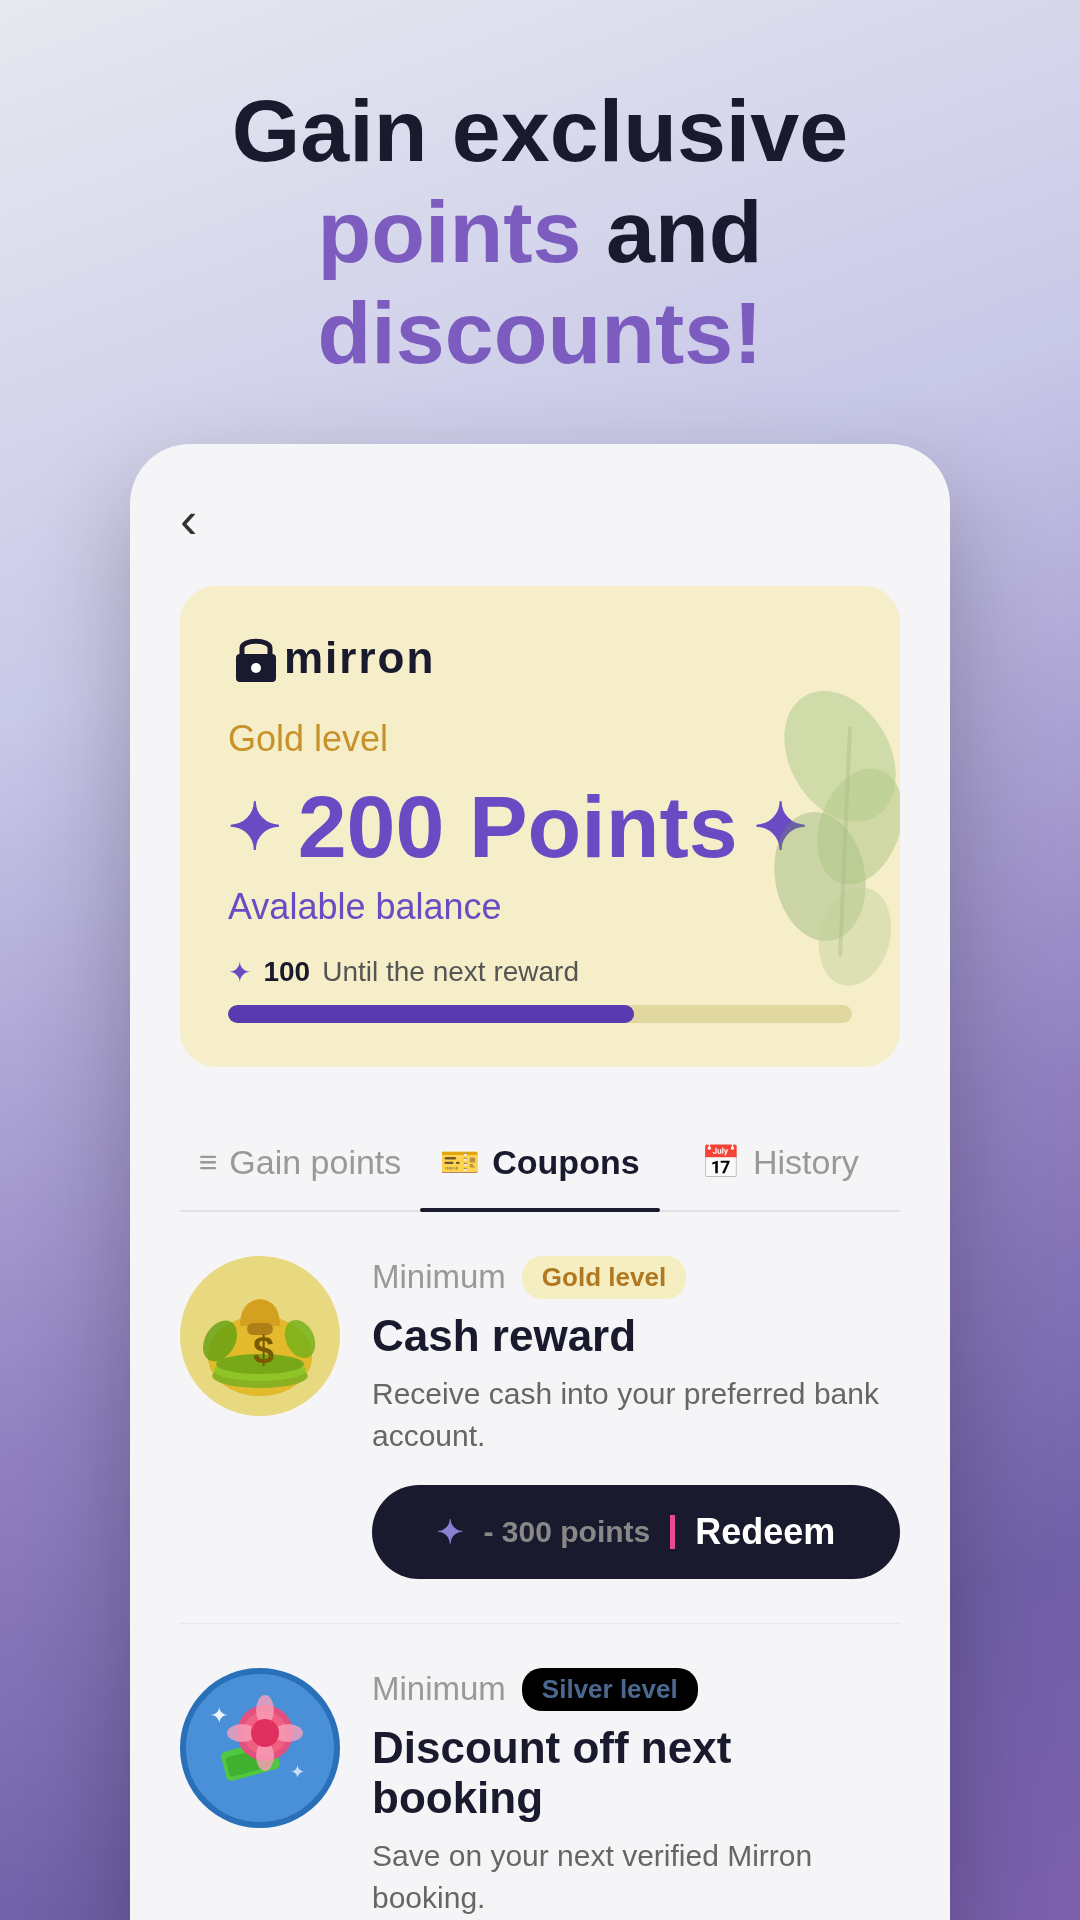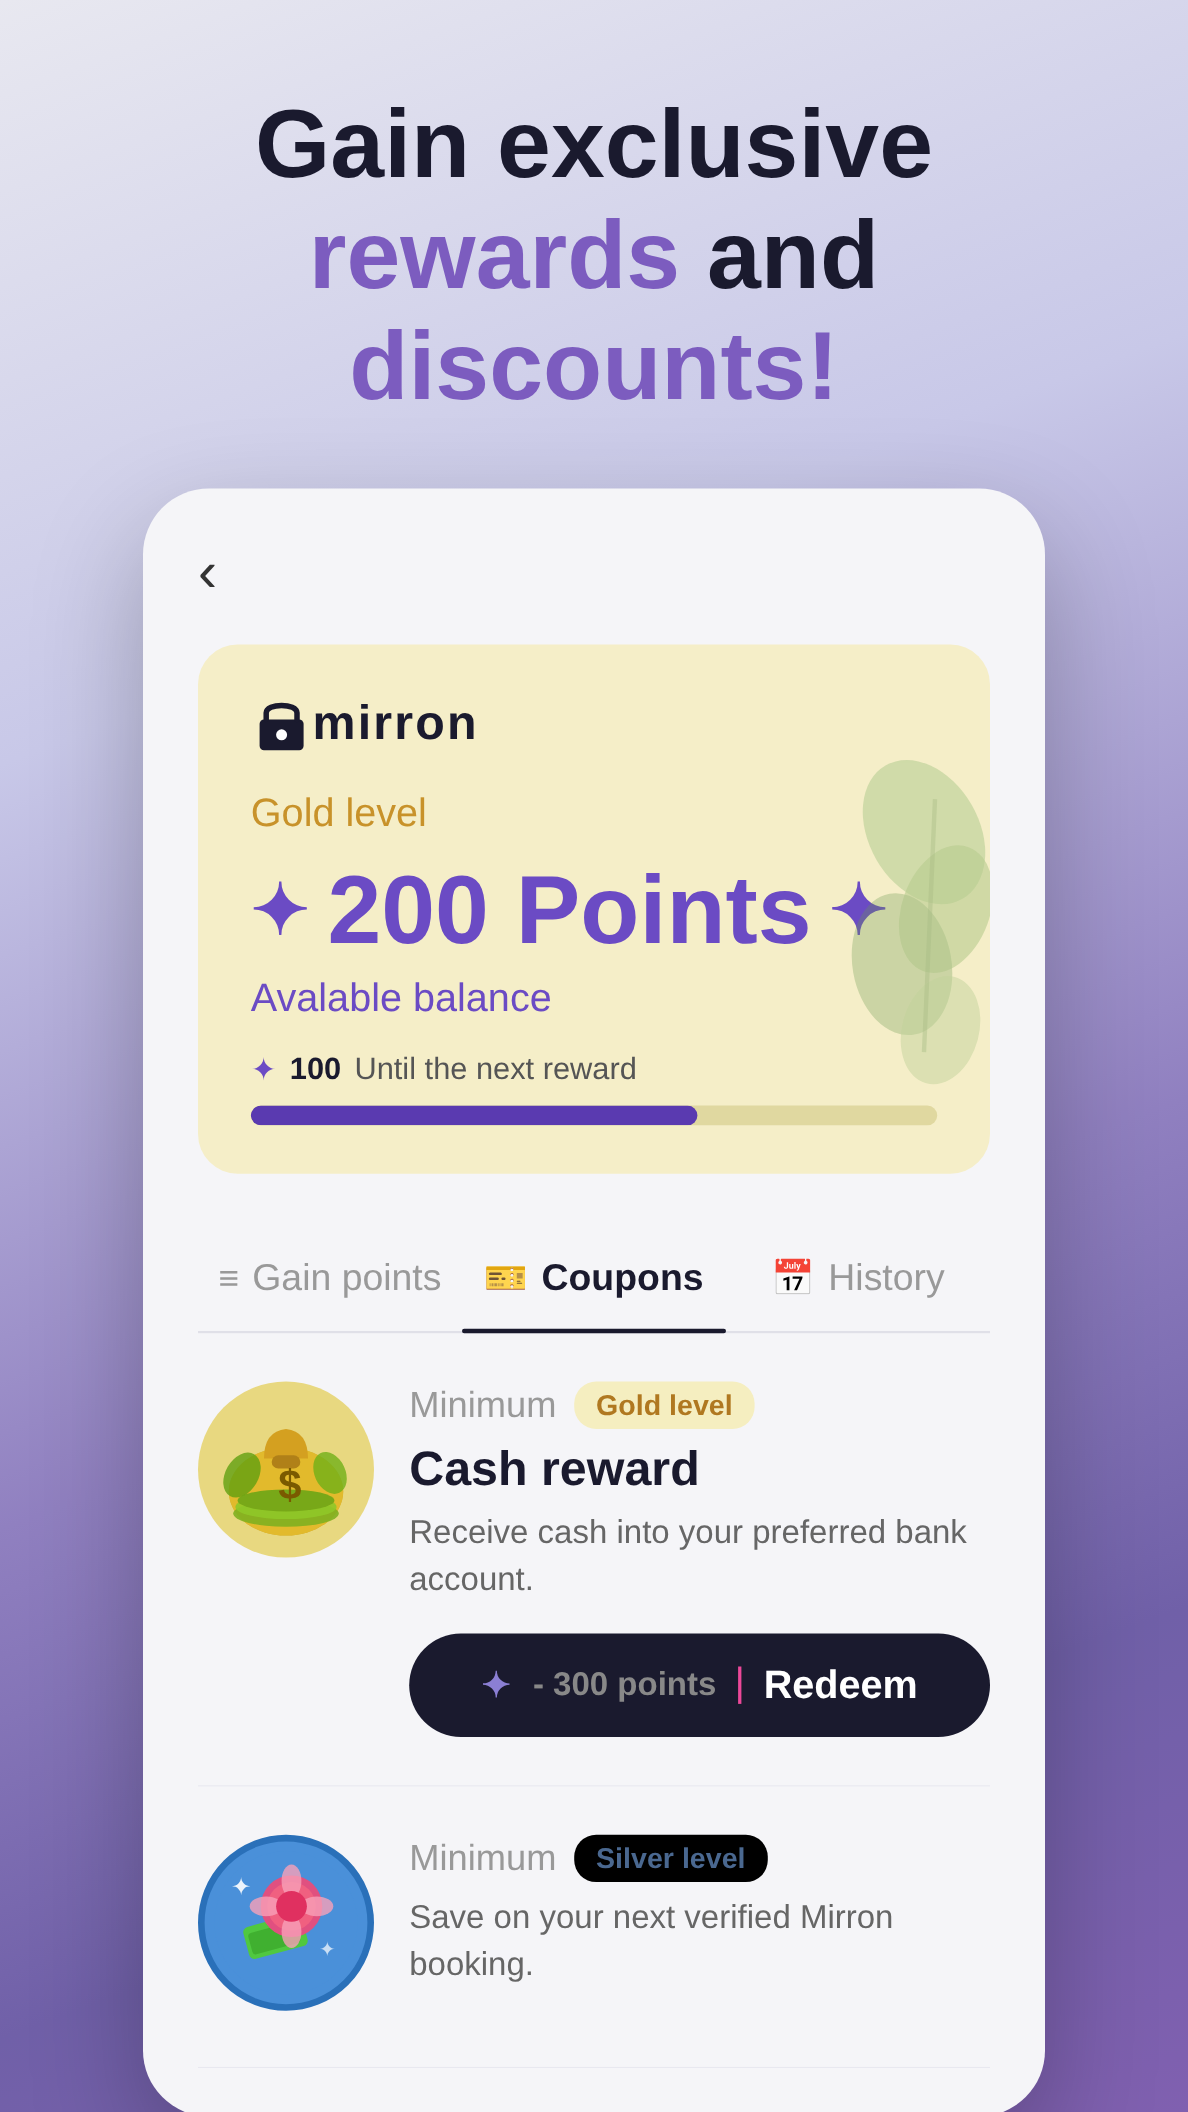--- a/index.html
+++ b/index.html
@@ -296,41 +296,41 @@
 
     .redeem-sparkle {
       color: #8b7fd4;
       font-size: 32px;
     }
 
     .points-cost {
       font-size: 30px;
       color: #888;
       padding-right: 20px;
-      border-right: 3px solid #ec4899;
+      border-right: 5px solid #ec4899;
     }
 
     
     .money-bag-svg {
       width: 130px;
       height: 130px;
     }
 
     .discount-svg {
       width: 140px;
       height: 140px;
     }
   </style>
 </head>
 <body>
 
 <div class="hero-text">
   <h1 class="hero-title">
     <span>Gain exclusive</span><br>
-    <span class="accent">rewards</span><span> and</span><br>
+    <span class="accent">points</span><span> and</span><br>
     <span class="accent">discounts!</span>
   </h1>
 </div>
 
 <div class="phone-card">
 
   <div class="header">
     <div class="back-btn">‹</div>
   </div>
 
@@ -450,18 +450,19 @@
         <text x="20" y="45" font-size="22" fill="white" opacity="0.9">✦</text>
         <text x="100" y="100" font-size="18" fill="white" opacity="0.7">✦</text>
       </svg>
     </div>
 
     <div class="coupon-body">
       <div class="coupon-minimum">
         <span class="minimum-label">Minimum</span>
         <span class="level-badge silver-badge">Silver level</span>
       </div>
+      <div class="coupon-name">Discount off next booking</div>
       <div class="coupon-desc">Save on your next verified Mirron booking.</div>
 
     </div>
   </div>
 
 </div>
 
 </body></html>

